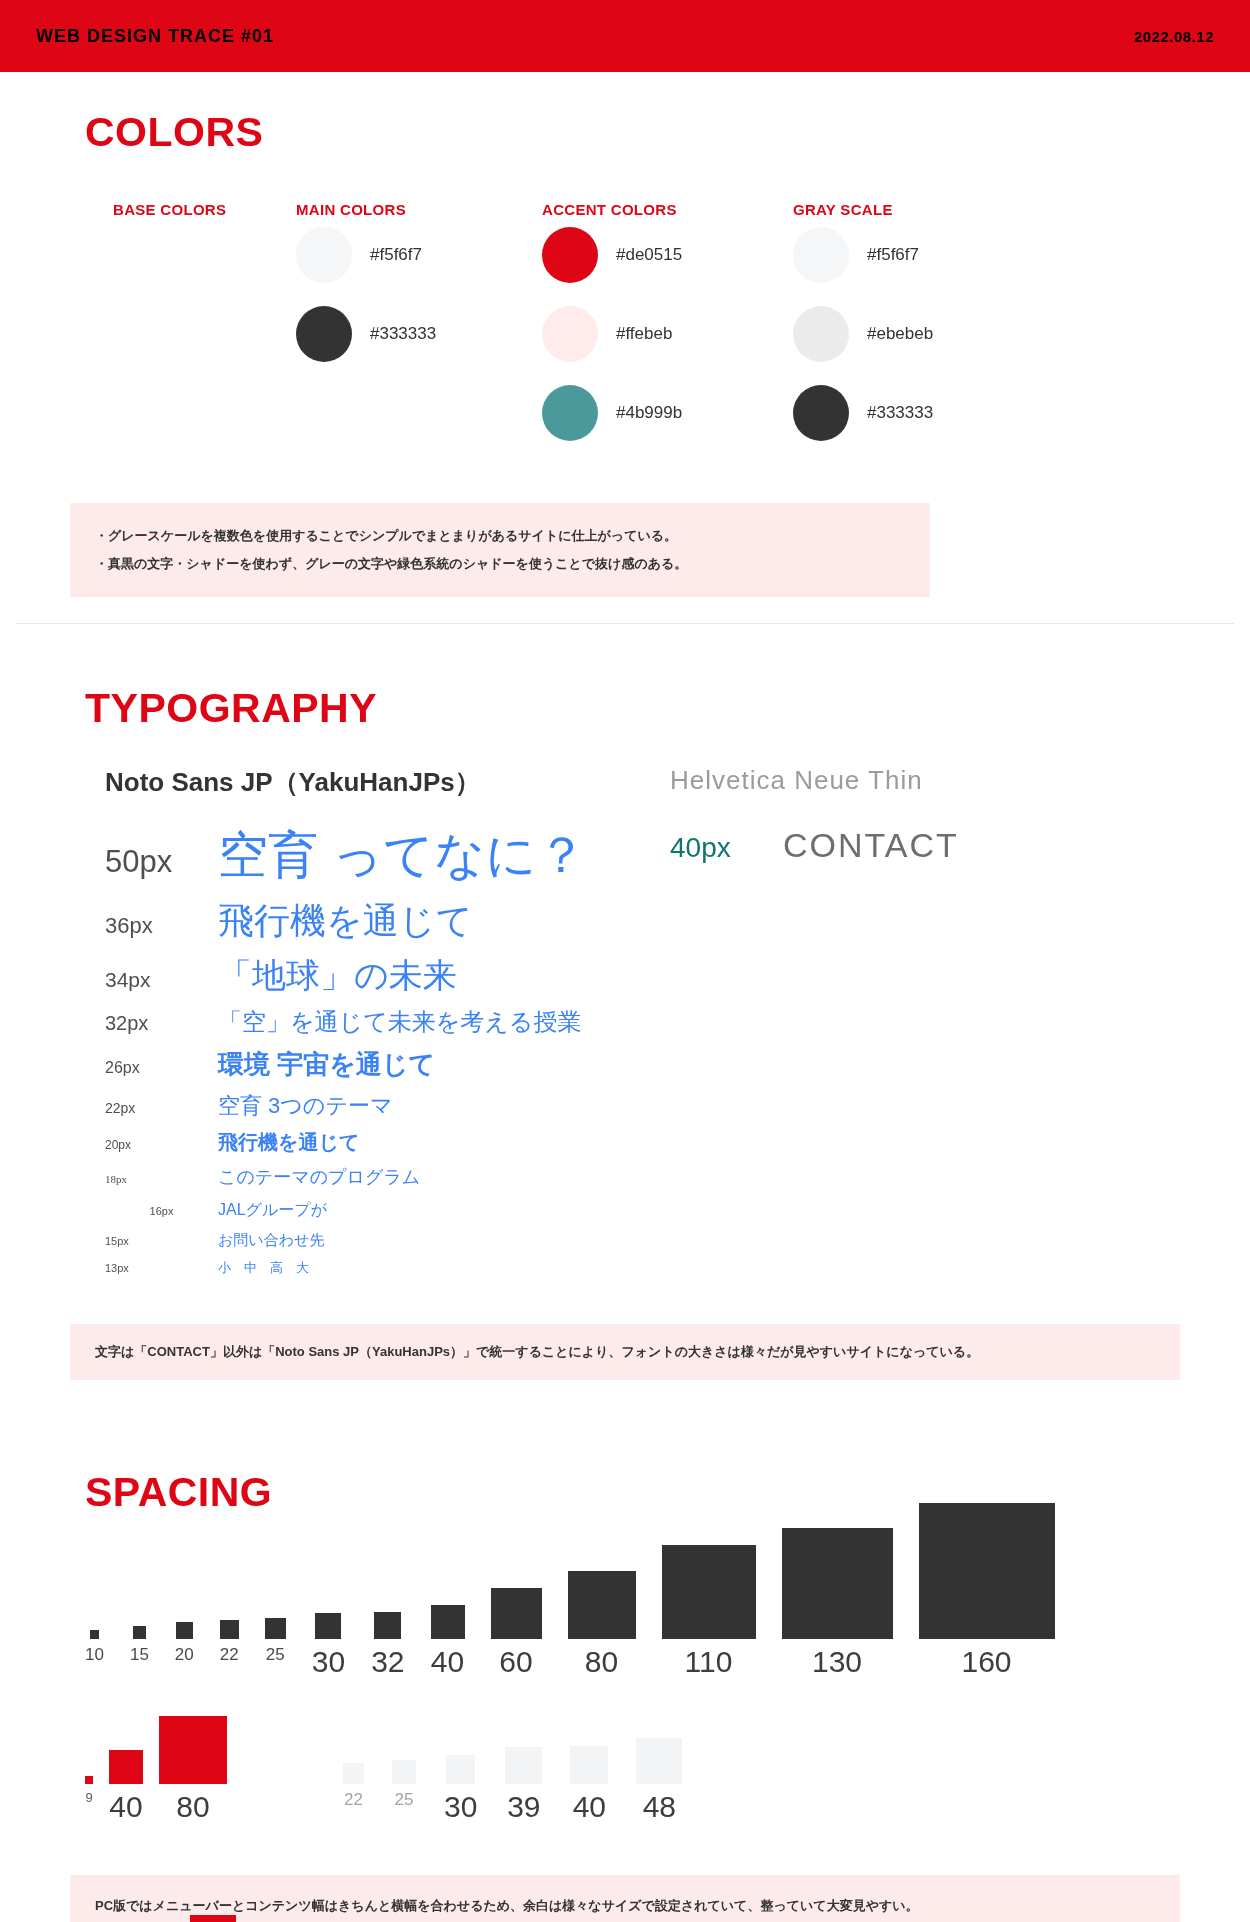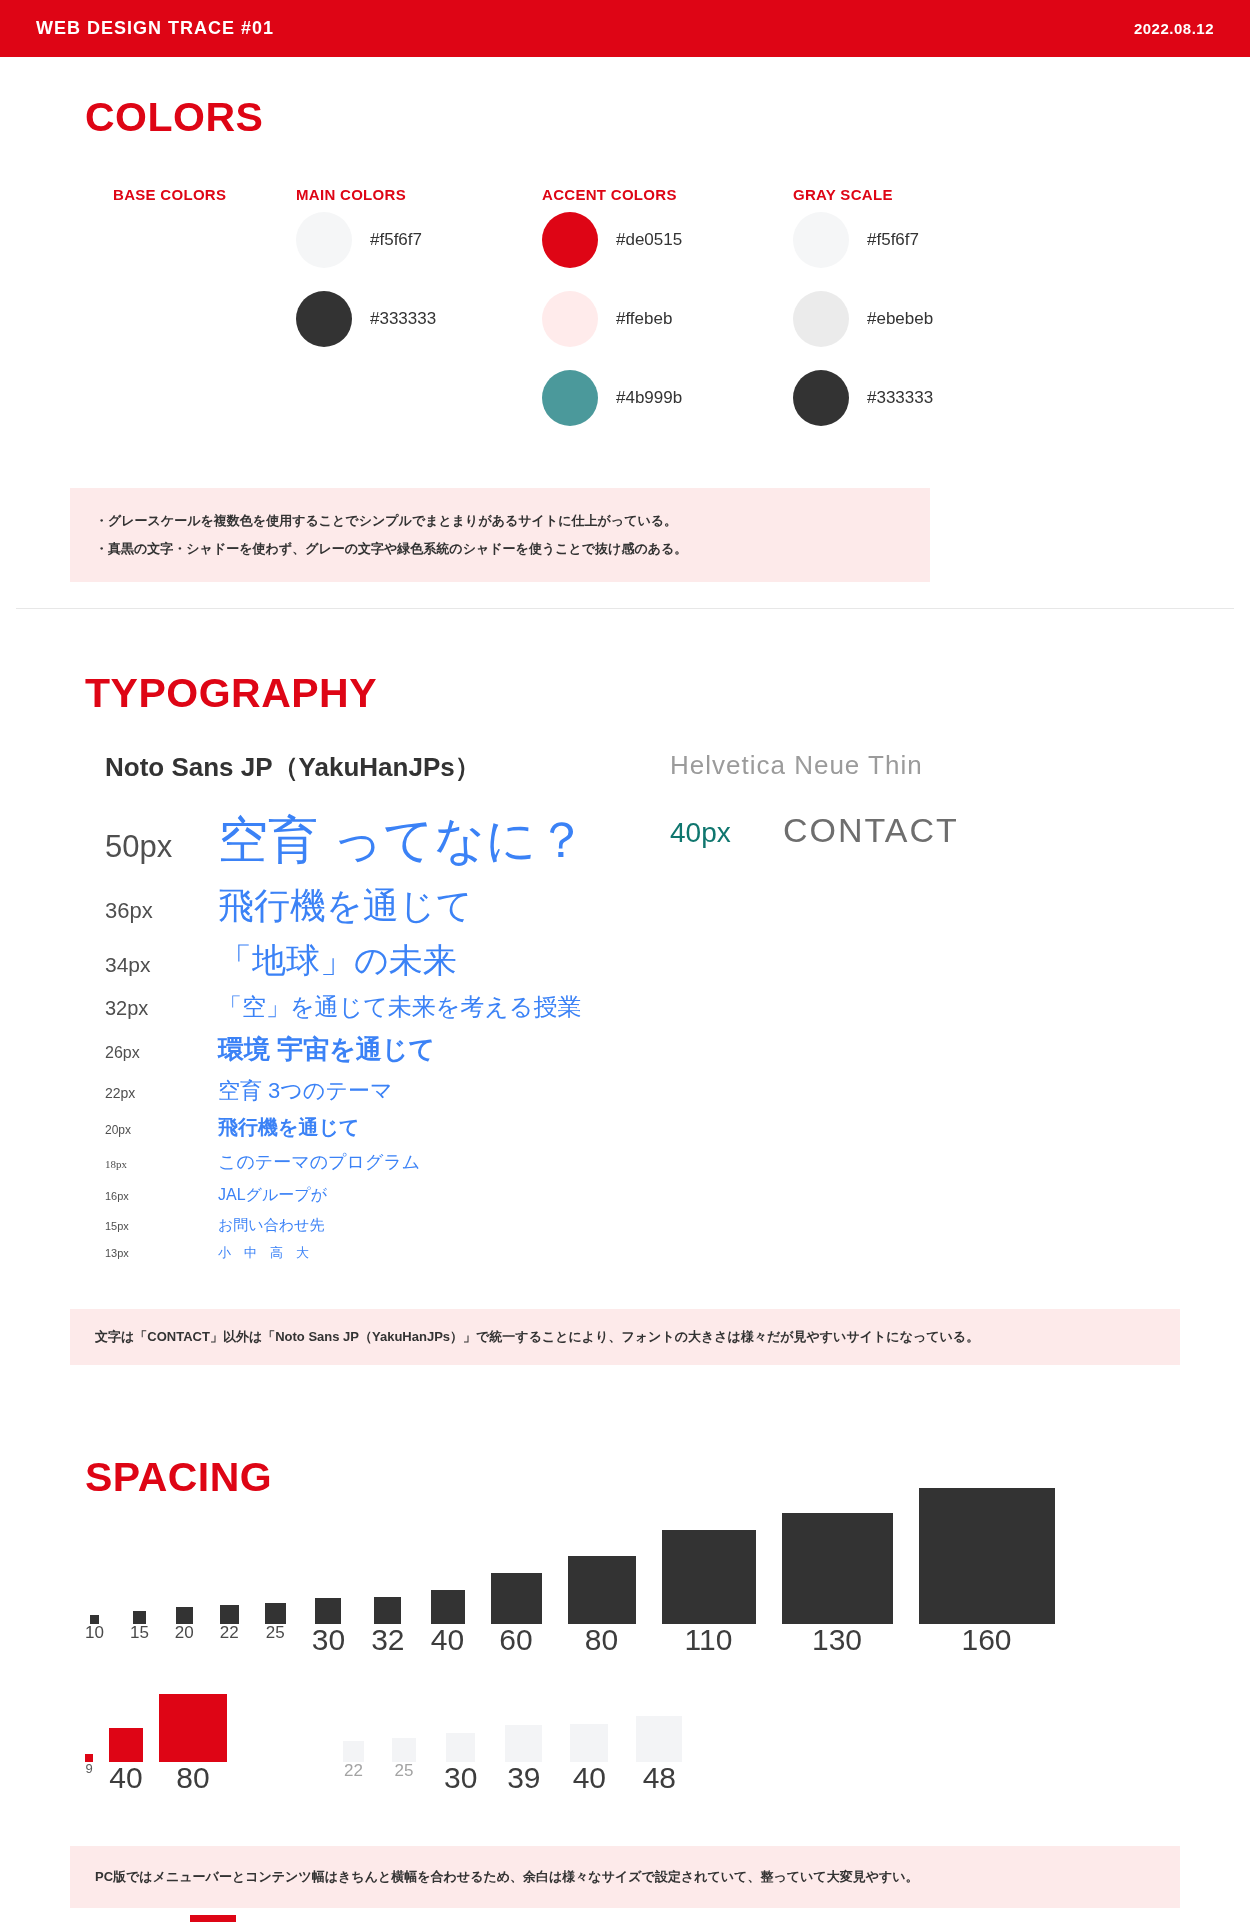--- a/index.html
+++ b/index.html
@@ -7,21 +7,21 @@
   body {
     font-family:"Liberation Sans", sans-serif;
     background:#ffffff;
     color:#333333;
     position:relative;
     height:1922px;
     overflow:hidden;
   }
   
   .topbar {
-    height:57px; background:#de0515; color:#ffffff;
+    height:72px; background:#de0515; color:#000000;
     display:flex; align-items:center; justify-content:space-between;
     padding:0 36px;
   }
   .topbar .t-title { font-size:18px; font-weight:bold; letter-spacing:1px; }
   .topbar .t-date  { font-size:15px; font-weight:bold; letter-spacing:.5px; }
 
   
   h1.section-title {
     color:#de0515; font-size:41px; font-weight:bold; letter-spacing:.5px;
     margin-left:85px; line-height:1.1;
@@ -70,21 +70,21 @@
   }
   #dark-row { margin-top:-12px; column-gap:26px; }
   .row2 { display:flex; align-items:flex-end; margin:32px 0 0 85px; }
   #red-row   { display:flex; align-items:flex-end; column-gap:16px; }
   #light-row { display:flex; align-items:flex-end; column-gap:28px; margin-left:116px; }
   .sq-wrap { display:flex; flex-direction:column; align-items:center; justify-content:flex-end; }
   .sq { flex:0 0 auto; }
   .sq-dark  { background:#333333; }
   .sq-red   { background:#de0515; }
   .sq-light { background:#f3f4f6; }
-  .sq-label { height:38px; display:flex; align-items:flex-start;
+  .sq-label { height:38px; margin-top:7px; display:flex; align-items:flex-start;
               justify-content:center; line-height:1.05; }
   .lbl-big    { font-size:30px; color:#3d3d3d; }
   .lbl-small  { font-size:17px; color:#4a4a4a; }
   .lbl-tiny   { font-size:13px; color:#5a5a5a; }
   .lbl-light  { font-size:17px; color:#a3a3a3; }
 
   .bottom-peek {
     position:absolute; left:190px; bottom:0; width:46px; height:7px;
     background:#de0515;
   }
@@ -185,21 +185,21 @@
           </div>
           <div class="typo-row">
             <span class="typo-size-label" style="font-size: 12px;">20px</span>
             <span class="typo-sample" style="font-size: 20px; font-weight: bold;">飛行機を通じて</span>
           </div>
           <div class="typo-row">
             <span class="typo-size-label" style="font-size: 11px; font-family: Liberation Serif, serif;">18px</span>
             <span class="typo-sample" style="font-size: 18px;">このテーマのプログラム</span>
           </div>
           <div class="typo-row">
-            <span class="typo-size-label" style="font-size: 11px;">16px</span>
+            <span class="typo-size-label" style="font-size: 11px; text-align: center;">16px</span>
             <span class="typo-sample" style="font-size: 16px;">JALグループが</span>
           </div>
           <div class="typo-row">
             <span class="typo-size-label" style="font-size: 11px;">15px</span>
             <span class="typo-sample" style="font-size: 15px;">お問い合わせ先</span>
           </div>
           <div class="typo-row">
             <span class="typo-size-label" style="font-size: 11px;">13px</span>
             <span class="typo-sample" style="font-size: 13px;">小　中　高　大</span>
           </div>

